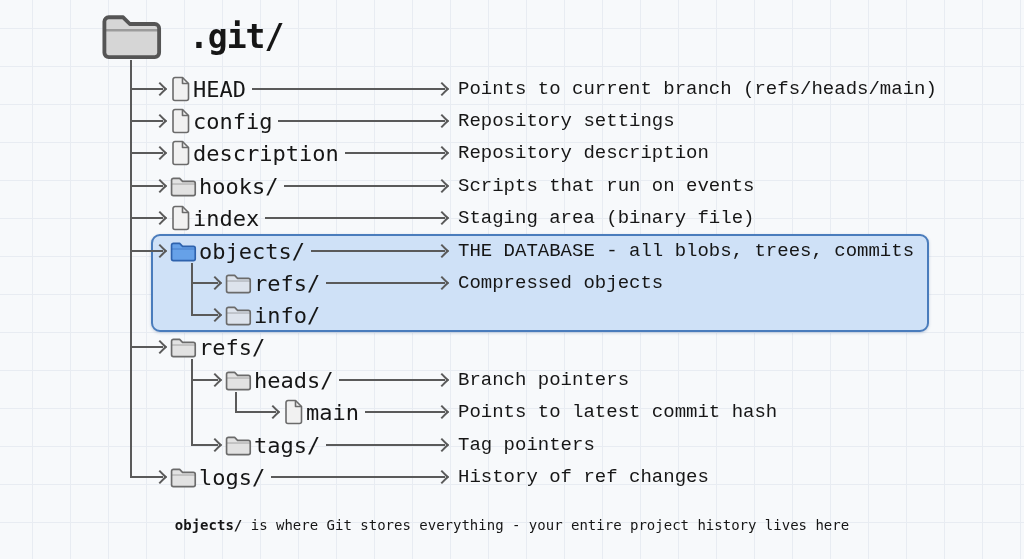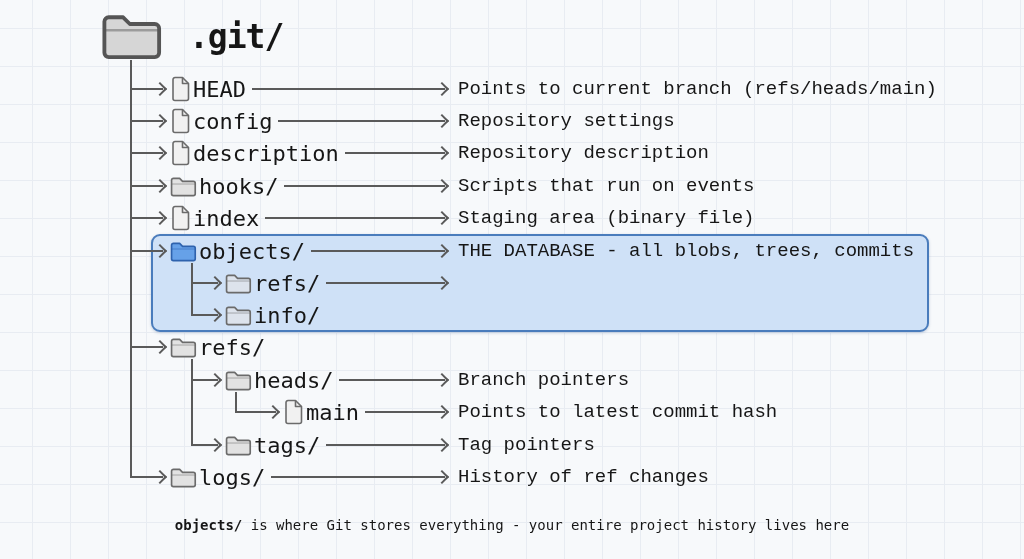--- a/index.html
+++ b/index.html
@@ -187,20 +187,21 @@
     <span class="tree-part">
       <span class="branch chev"></span>
       <span class="icon">
           <svg width="27" height="21" viewBox="0 0 26 20">
             <use href="#def-folder" fill="#dde3ec" stroke="#6b6b6b"></use>
           </svg>
         </span>
       <span class="label">refs/</span>
       <span class="hline chev"></span>
     </span>
+    <span class="annot">Compressed objects</span>
   </div>
 
   <div class="row lvl1 no-annot" style="top:299px">
     <span class="tree-part">
       <span class="branch chev"></span>
       <span class="icon">
           <svg width="27" height="21" viewBox="0 0 26 20">
             <use href="#def-folder" fill="#dde3ec" stroke="#6b6b6b"></use>
           </svg>
         </span>

